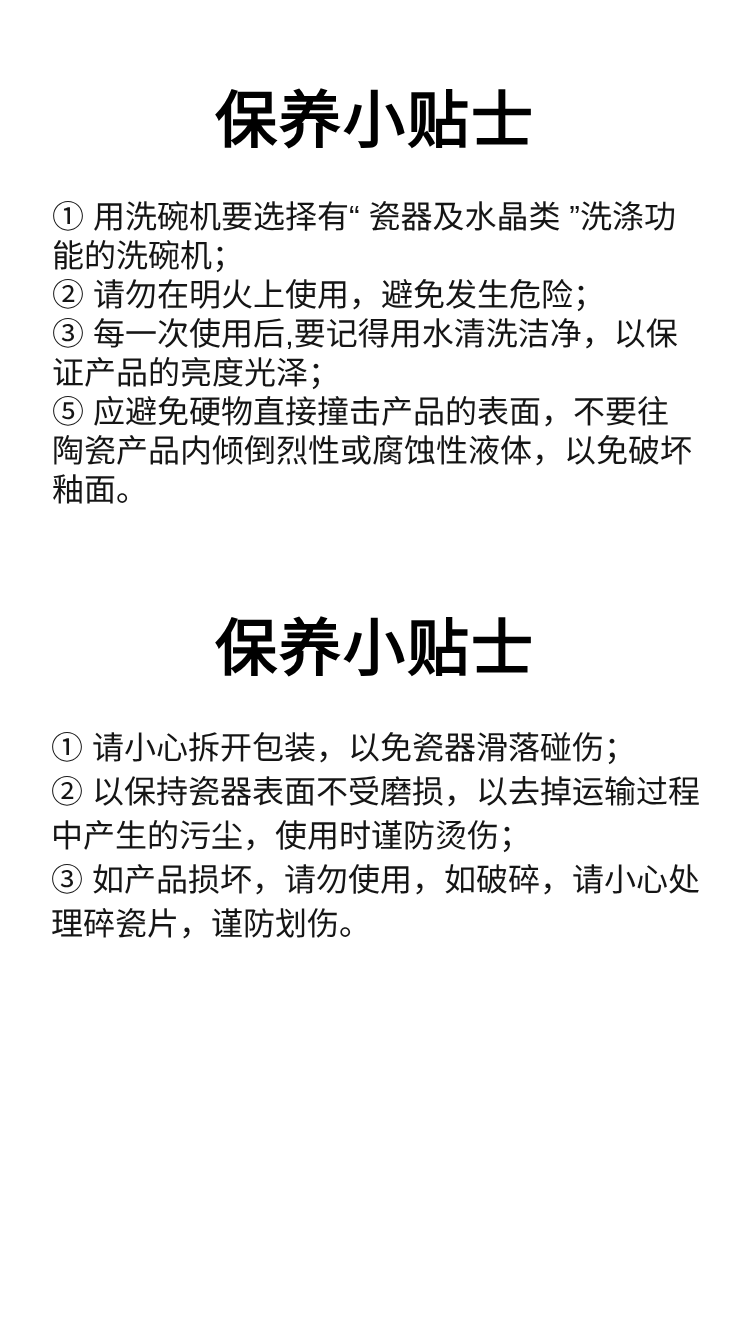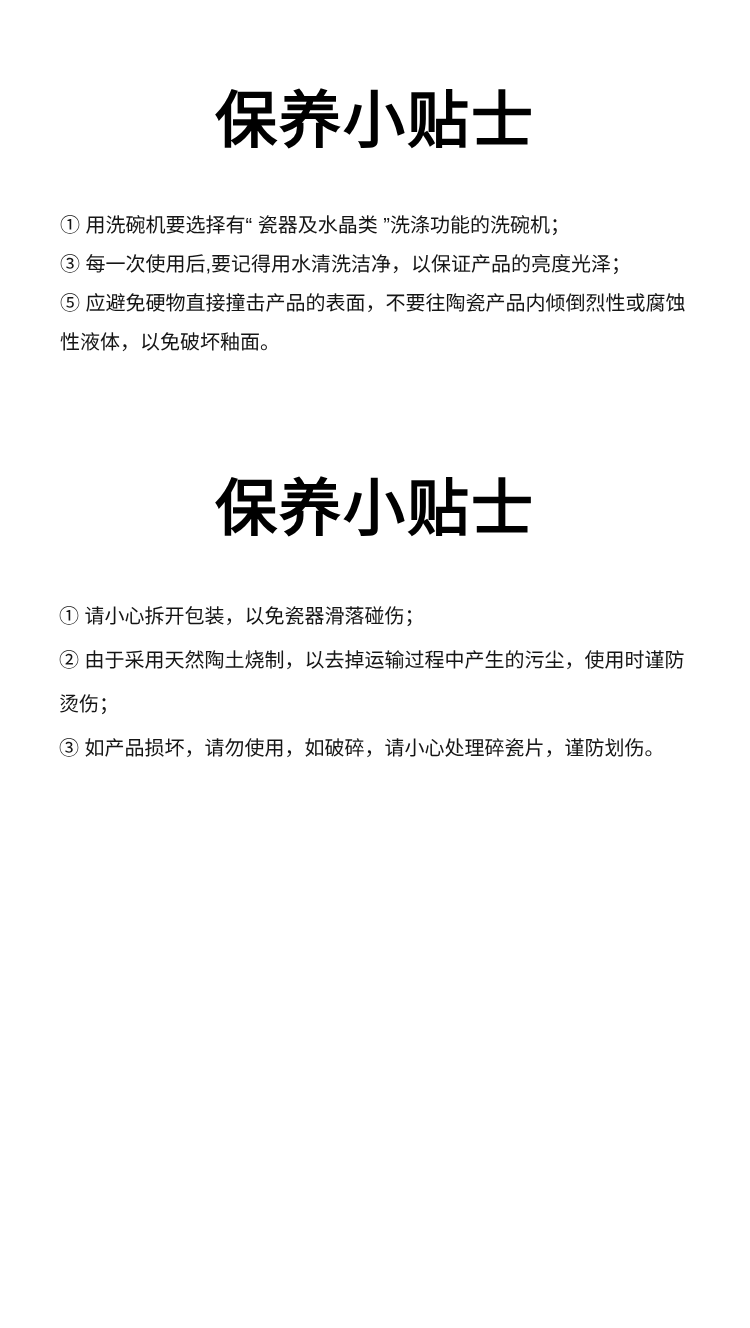--- a/index.html
+++ b/index.html
@@ -22,23 +22,23 @@
     text-align: center;
     font-size: 62px;
     line-height: 70px;
     font-weight: bold;
     color: #000000;
     letter-spacing: 2px;
   }
   .title-care   { padding-top: 86px; }
   .title-notice { padding-top: 96px; }
   .tip-list {
-    margin: 16px;
+    margin: 8px;
     padding: 0 42px 0 44px;
-    font-size: 20px;
+    font-size: 32px;
     color: #151515;
   }
   .tip-list p {
     margin: 0;
     text-align: left;
     word-break: break-all;
   }
   .list-care {
     padding-top: 34px;
     line-height: 39px;
@@ -51,25 +51,26 @@
 </style>
 </head>
 <body>
 
 <div class="page">
 
   <h1 class="section-title title-care">保养小贴士</h1>
 
   <div class="tip-list list-care">
     <p>① 用洗碗机要选择有“ 瓷器及水晶类 ”洗涤功能的洗碗机；</p>
+    <p>② 请勿在明火上使用，避免发生危险；</p>
     <p>③ 每一次使用后,要记得用水清洗洁净，以保证产品的亮度光泽；</p>
     <p>⑤ 应避免硬物直接撞击产品的表面，不要往陶瓷产品内倾倒烈性或腐蚀性液体，以免破坏釉面。</p>
   </div>
 
   <h1 class="section-title title-notice">保养小贴士</h1>
 
   <div class="tip-list list-notice">
     <p>① 请小心拆开包装，以免瓷器滑落碰伤；</p>
-    <p>② 由于采用天然陶土烧制，以去掉运输过程中产生的污尘，使用时谨防烫伤；</p>
+    <p>② 以保持瓷器表面不受磨损，以去掉运输过程中产生的污尘，使用时谨防烫伤；</p>
     <p>③ 如产品损坏，请勿使用，如破碎，请小心处理碎瓷片，谨防划伤。</p>
   </div>
 
 </div>
 
 </body></html>

